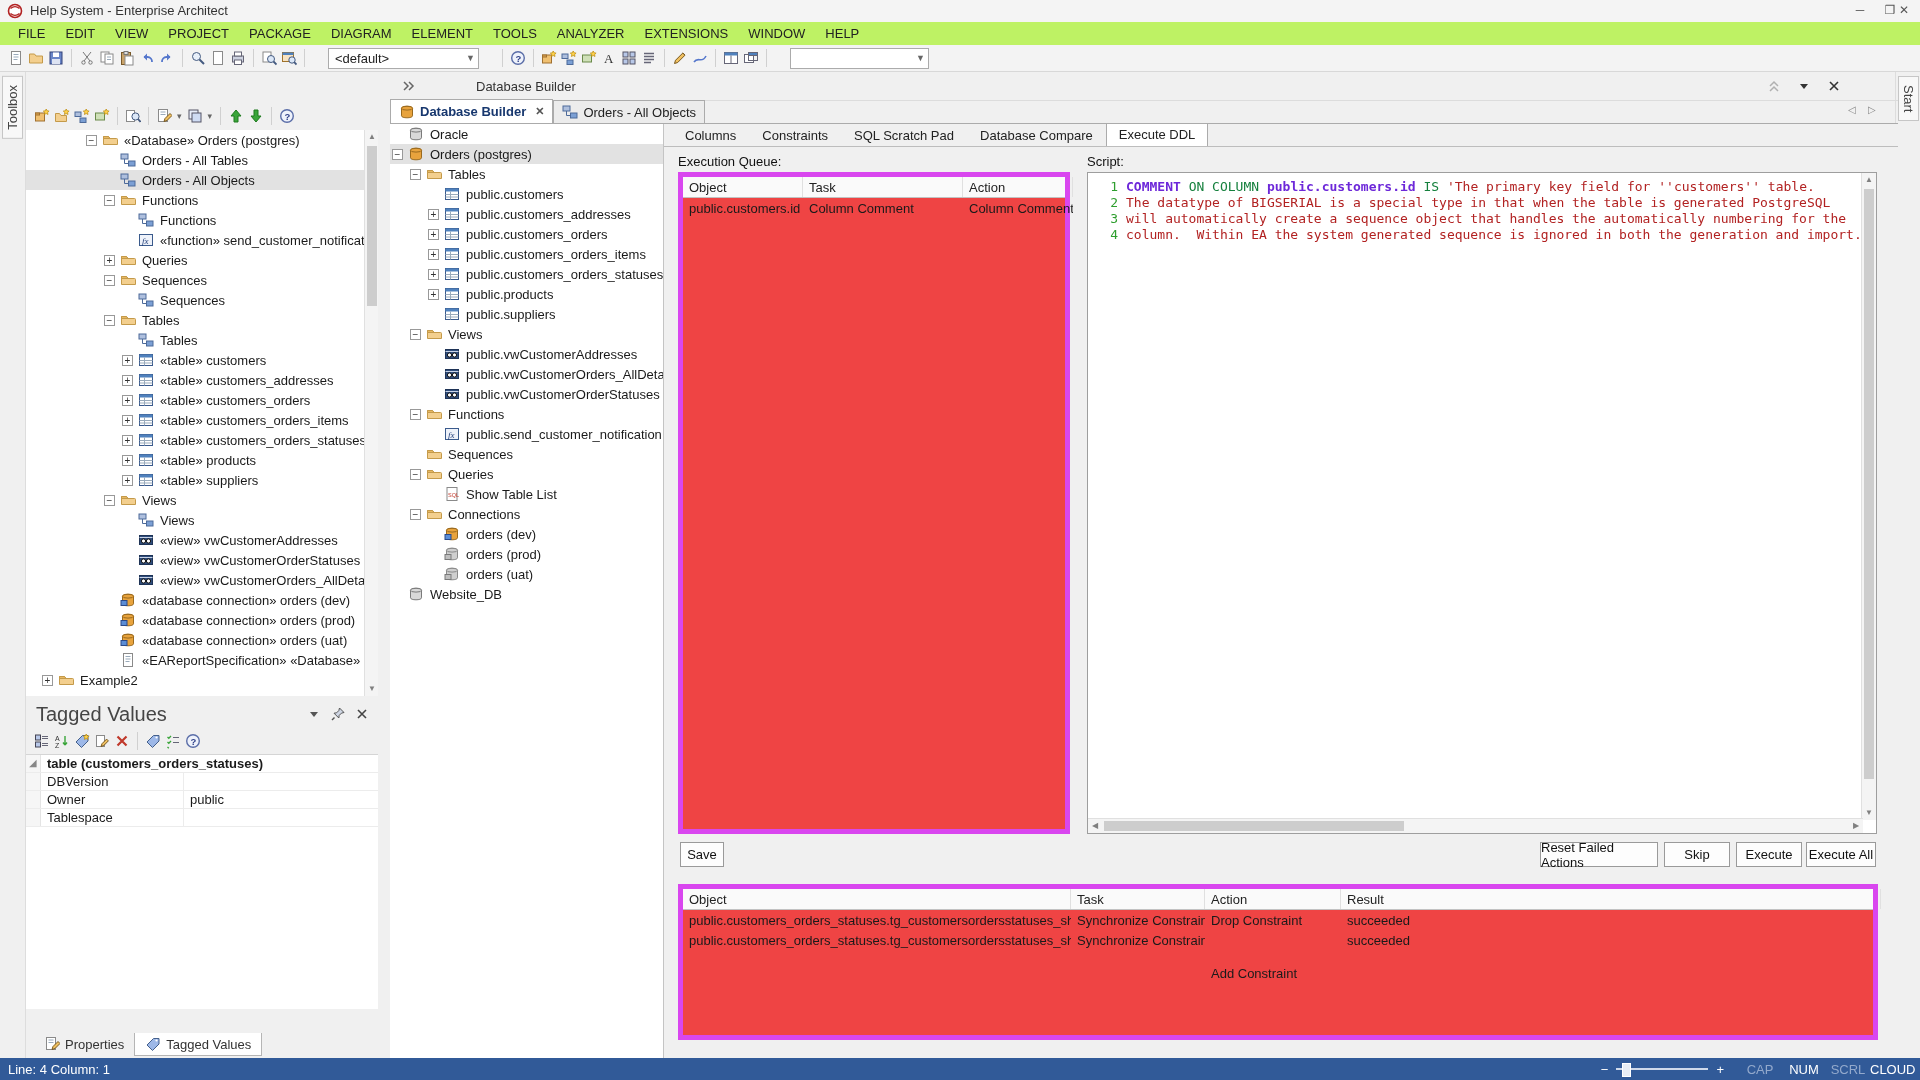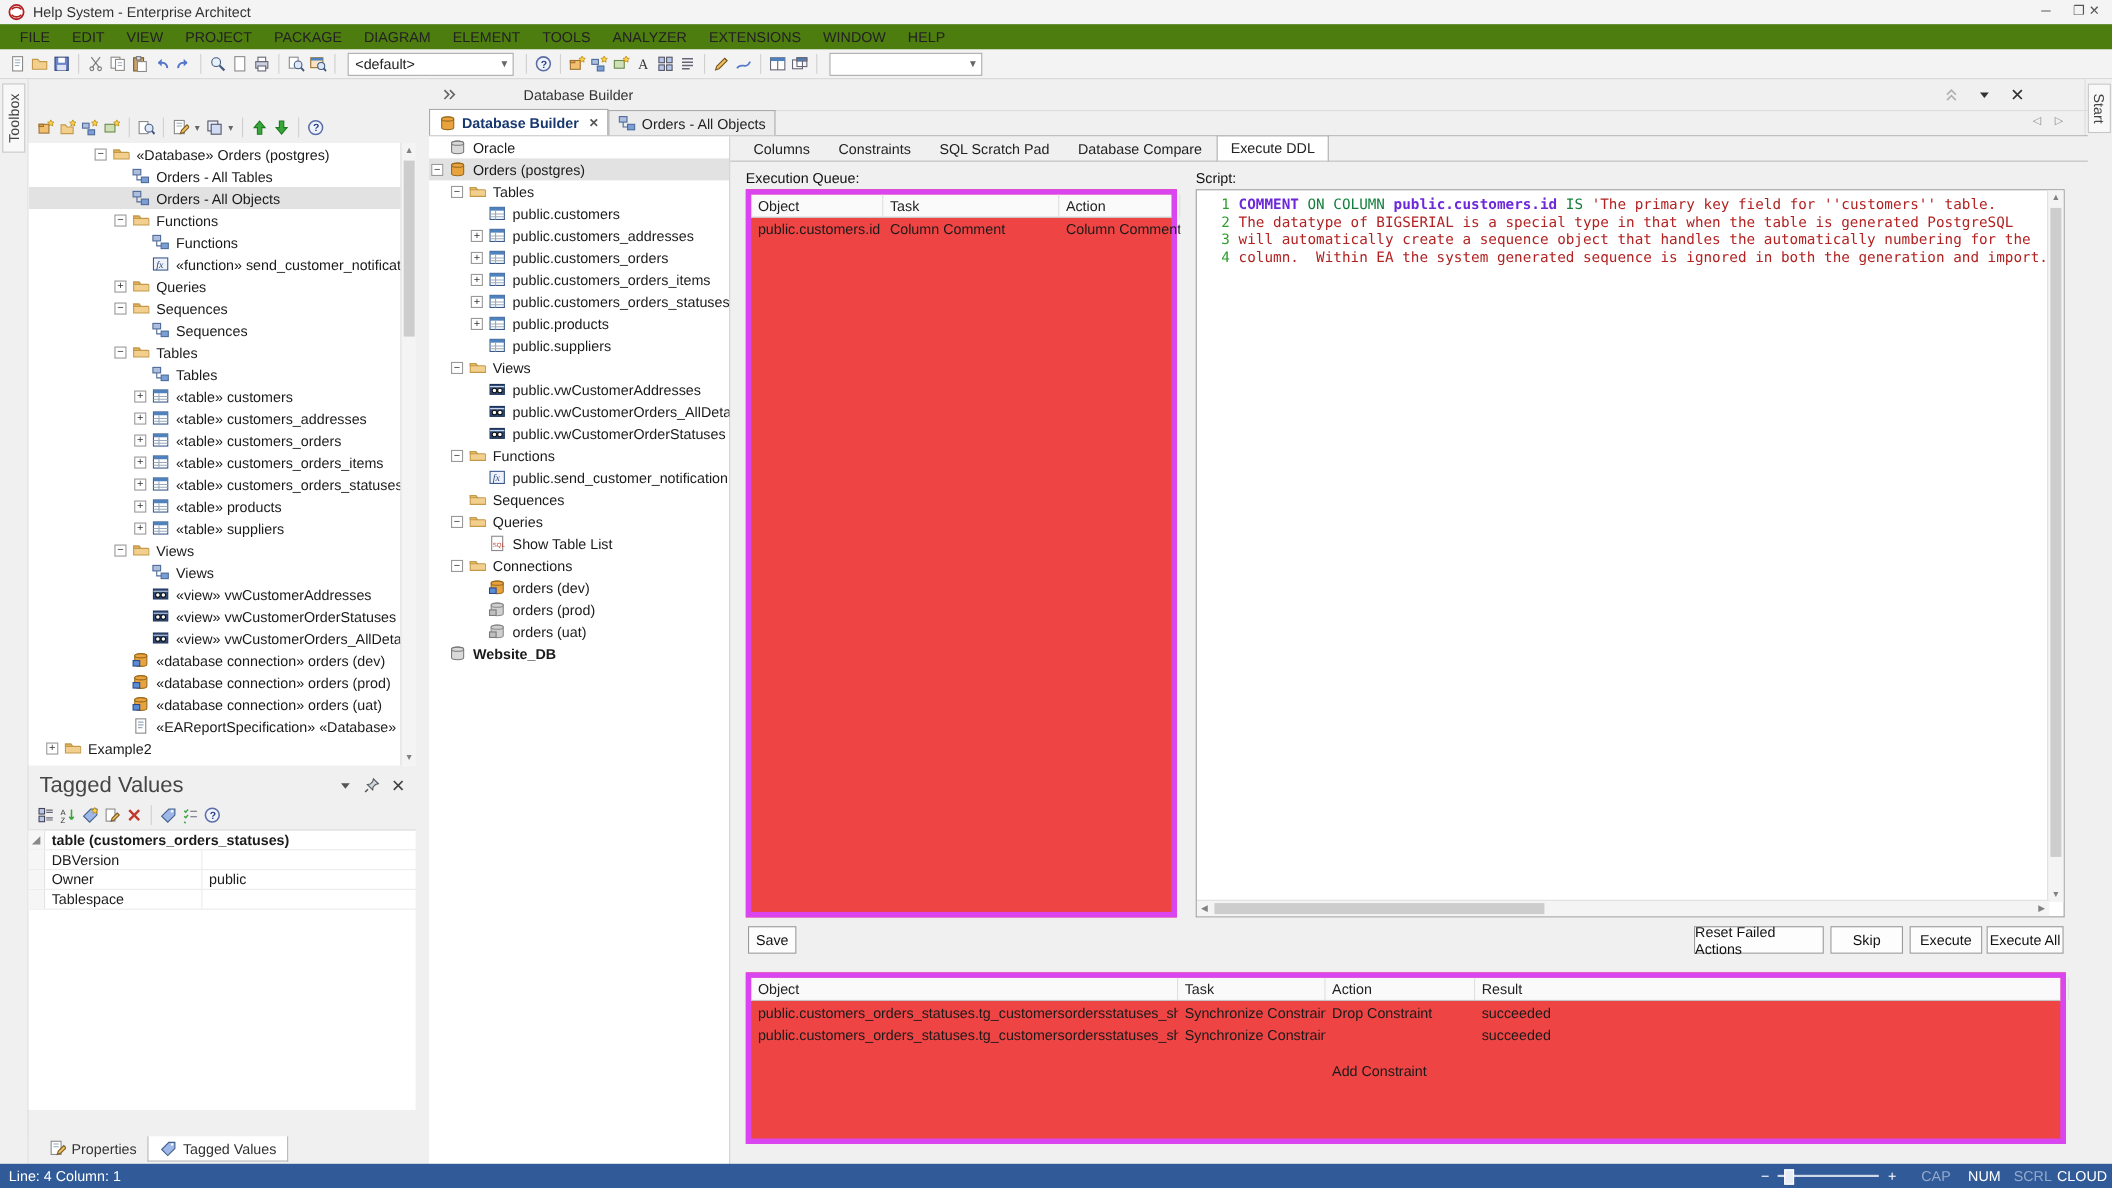--- a/index.html
+++ b/index.html
@@ -3,28 +3,28 @@
 <meta charset="utf-8">
 <style>
   html,body{margin:0;padding:0;background:#888;}
   #stage{position:relative;width:1920px;height:1080px;background:#f0f0f0;
     font-family:"Liberation Sans",sans-serif;font-size:13px;color:#1a1a1a;overflow:hidden;}
   .abs{position:absolute;}
   
   #titlebar{left:0;top:0;width:1920px;height:22px;background:#f4f4f4;border-bottom:1px solid #e2e2e2;}
   #title-text{left:30px;top:3px;color:#333;}
   .winbtn{top:0;width:28px;height:21px;text-align:center;line-height:21px;color:#555;font-size:12px;}
-  #menubar{left:0;top:22px;width:1920px;height:23px;background:#4d7c0f;display:flex;align-items:flex-end;padding-left:8px;box-sizing:border-box;}
+  #menubar{left:0;top:22px;width:1920px;height:23px;background:#bef264;display:flex;align-items:flex-end;padding-left:8px;box-sizing:border-box;}
   .menu-item{padding:0 10px;line-height:23px;color:#222;}
   #toolbar{left:0;top:45px;width:1920px;height:27px;background:#f3f3f3;border-bottom:1px solid #d8d8d8;display:flex;align-items:center;padding-left:6px;box-sizing:border-box;}
   .tsep{width:1px;height:18px;background:#d0d0d0;margin:0 5px;}
   .ic{width:16px;height:16px;display:inline-block;vertical-align:middle;}
   .tbi{margin:0 2px;display:inline-flex;align-items:center;}
   .combo{height:19px;background:#fff;border:1px solid #ababab;display:inline-flex;align-items:center;
-    justify-content:space-between;padding:0 3px 0 6px;margin:0 6px;color:#222;}
+    justify-content:space-between;padding:0 3px 0 6px;margin:0 18px;color:#222;}
   .combo .carrow{color:#666;font-size:9px;margin-left:8px;}
   
   .vstrip{top:72px;width:25px;height:986px;background:#f0f0f0;}
   #strip-left{left:0;border-right:1px solid #ddd;}
   #strip-right{left:1895px;border-left:1px solid #ddd;width:25px;}
   .vtab{writing-mode:vertical-rl;background:#f8f8f8;border:1px solid #c6c6c6;color:#444;
     padding:8px 2px;position:absolute;left:2px;top:4px;font-size:13px;}
   
   .panel-header{display:flex;align-items:center;}
   .panel-title{font-size:20px;color:#454545;}
@@ -971,21 +971,21 @@
       </div>
       <div class="tree-row" style="padding-left: 38px;">
         <span class="exp-spacer"></span>
         <span class="ic"><svg viewBox="0 0 16 16" width="16" height="16">
             <path d="M2.5 4.2c0-1.3 2.5-2 5.5-2s5.5.7 5.5 2v7.6c0 1.3-2.5 2-5.5 2s-5.5-.7-5.5-2z" fill="#cfcfcf" stroke="#8a8a8a"></path>
             <ellipse cx="8" cy="4.2" rx="5.5" ry="1.9" fill="#cfcfcf" stroke="#8a8a8a"></ellipse>
             <rect x="1" y="8.5" width="6" height="5" fill="#bfbfbf" stroke="#7a7a7a"></rect>
           </svg></span>
         <span>orders (uat)</span>
       </div>
-      <div class="tree-row" style="padding-left: 2px; font-weight: bold;">
+      <div class="tree-row" style="padding-left: 2px;">
         <span class="exp-spacer"></span>
         <span class="ic"><svg viewBox="0 0 16 16" width="16" height="16">
             <path d="M2.5 4.2c0-1.3 2.5-2 5.5-2s5.5.7 5.5 2v7.6c0 1.3-2.5 2-5.5 2s-5.5-.7-5.5-2z" fill="#d9d9d9" stroke="#7a7a7a"></path>
             <ellipse cx="8" cy="4.2" rx="5.5" ry="1.9" fill="#d9d9d9" stroke="#7a7a7a"></ellipse>
           </svg></span>
         <span>Website_DB</span>
       </div>
     </div>
 
   <div class="abs" id="right-content">

